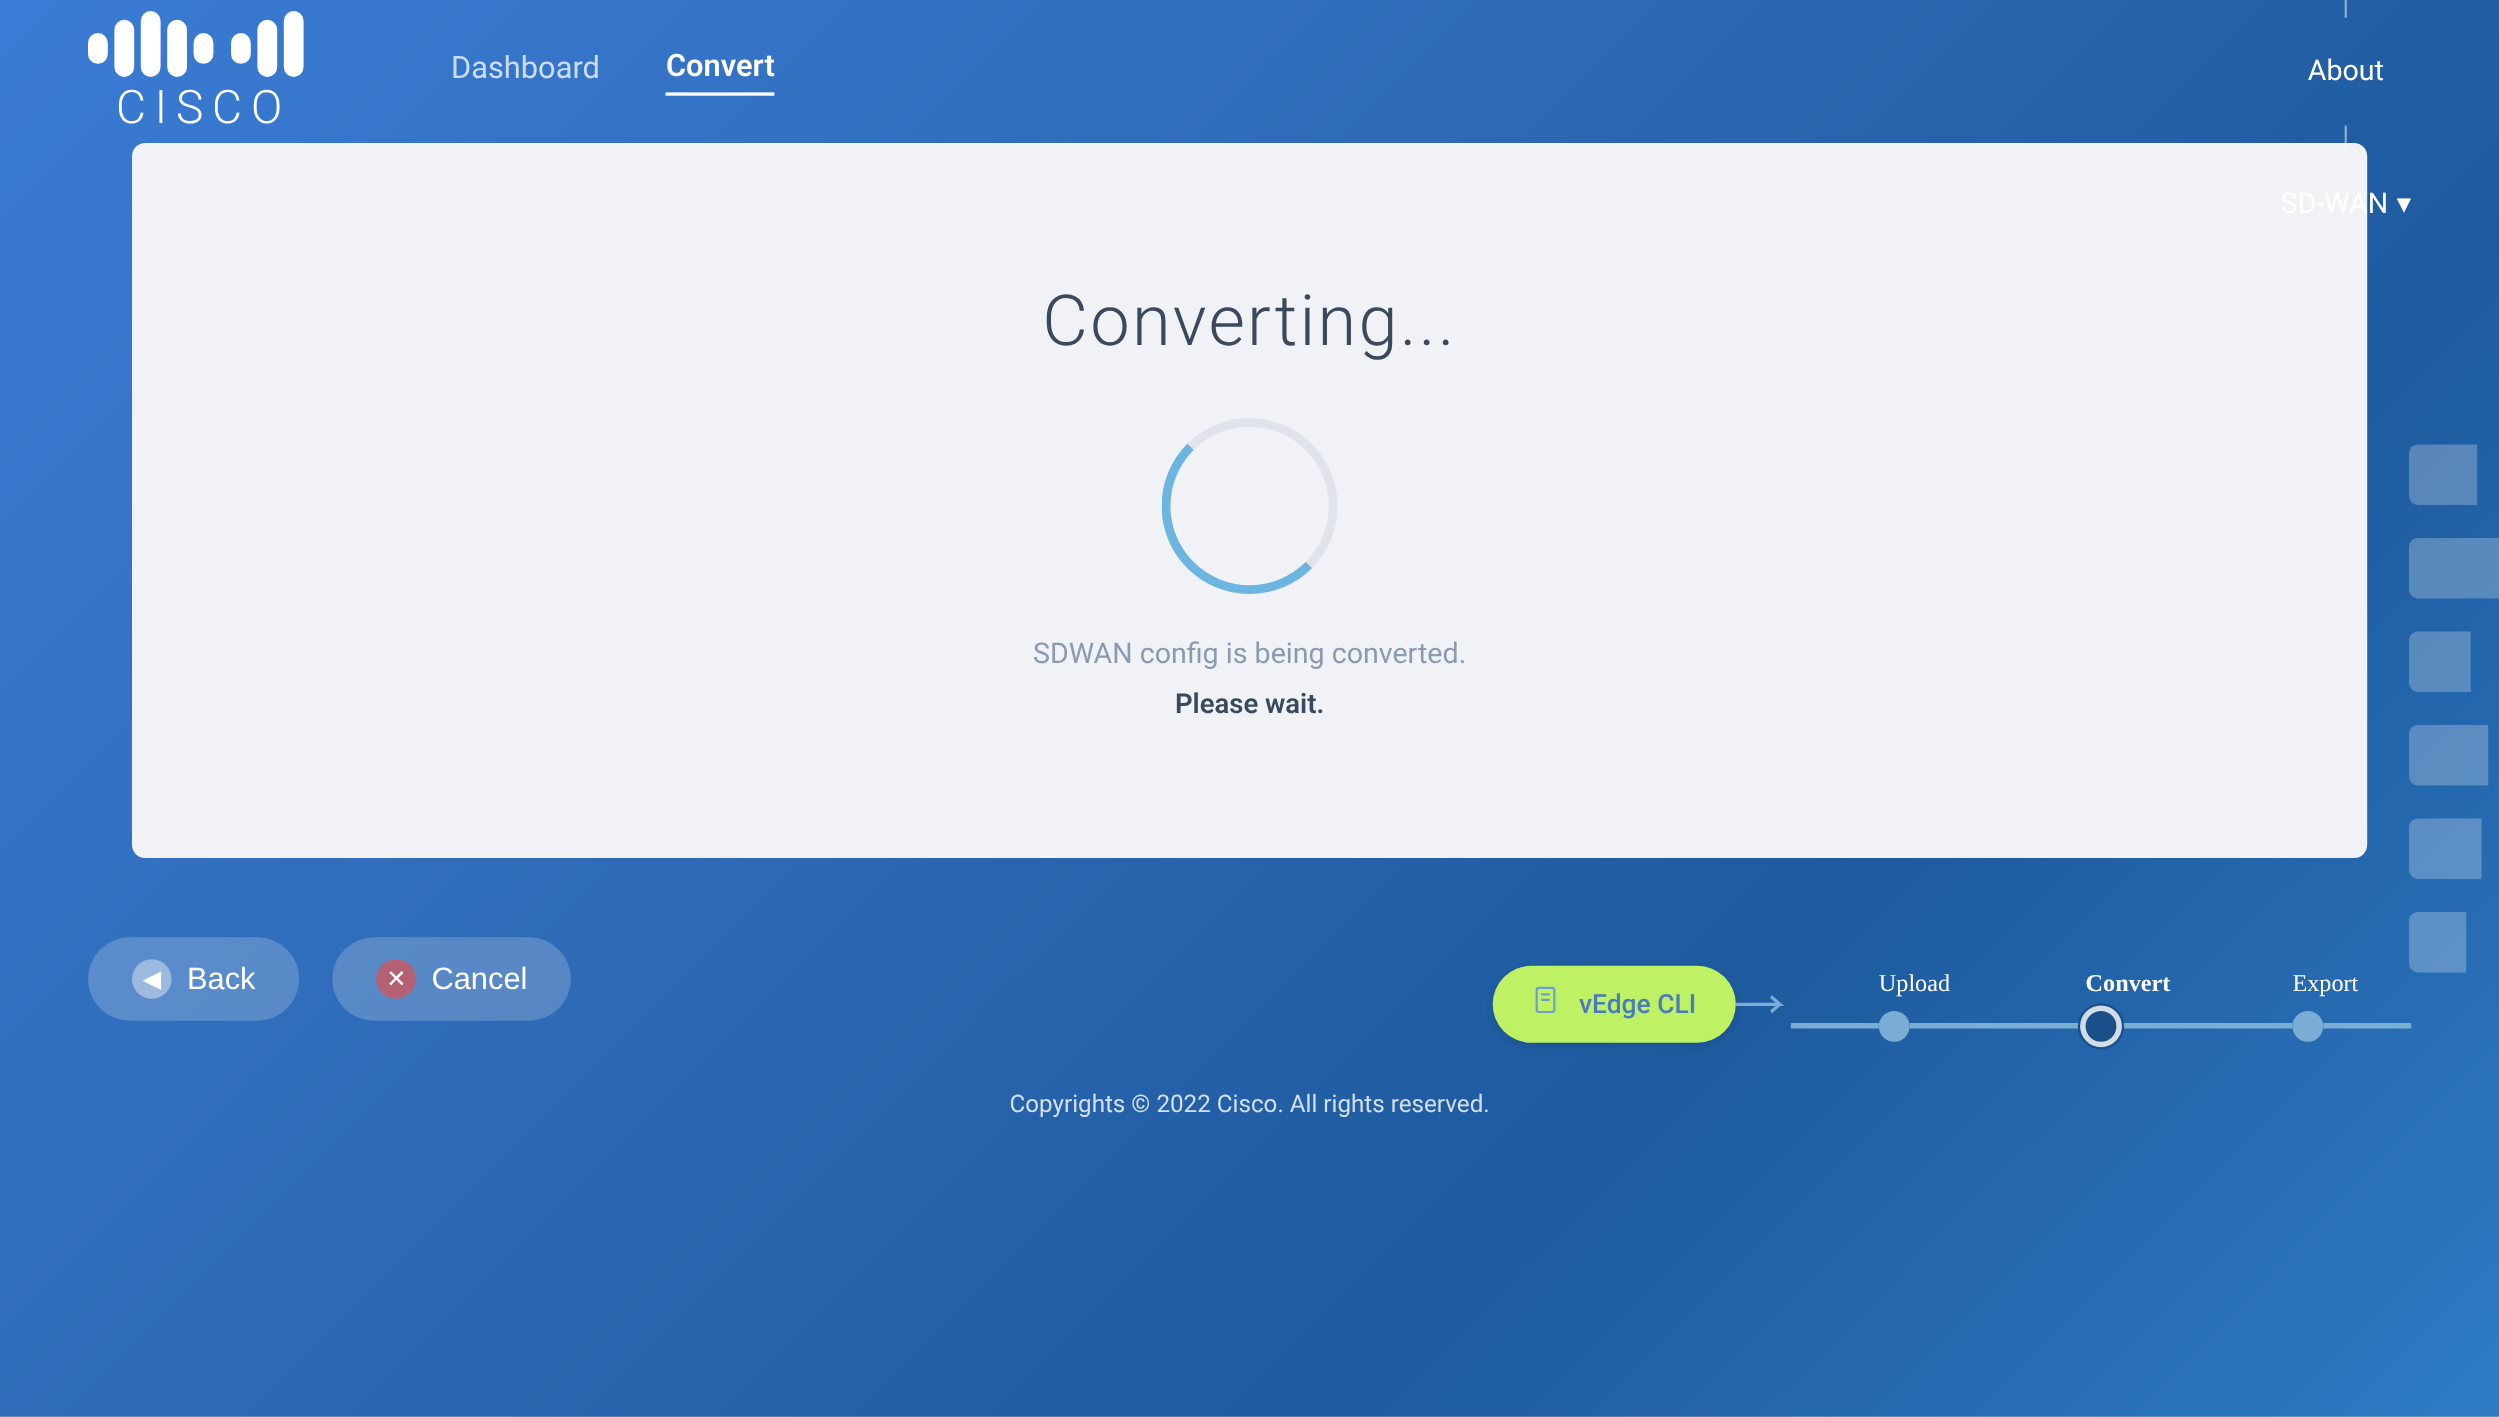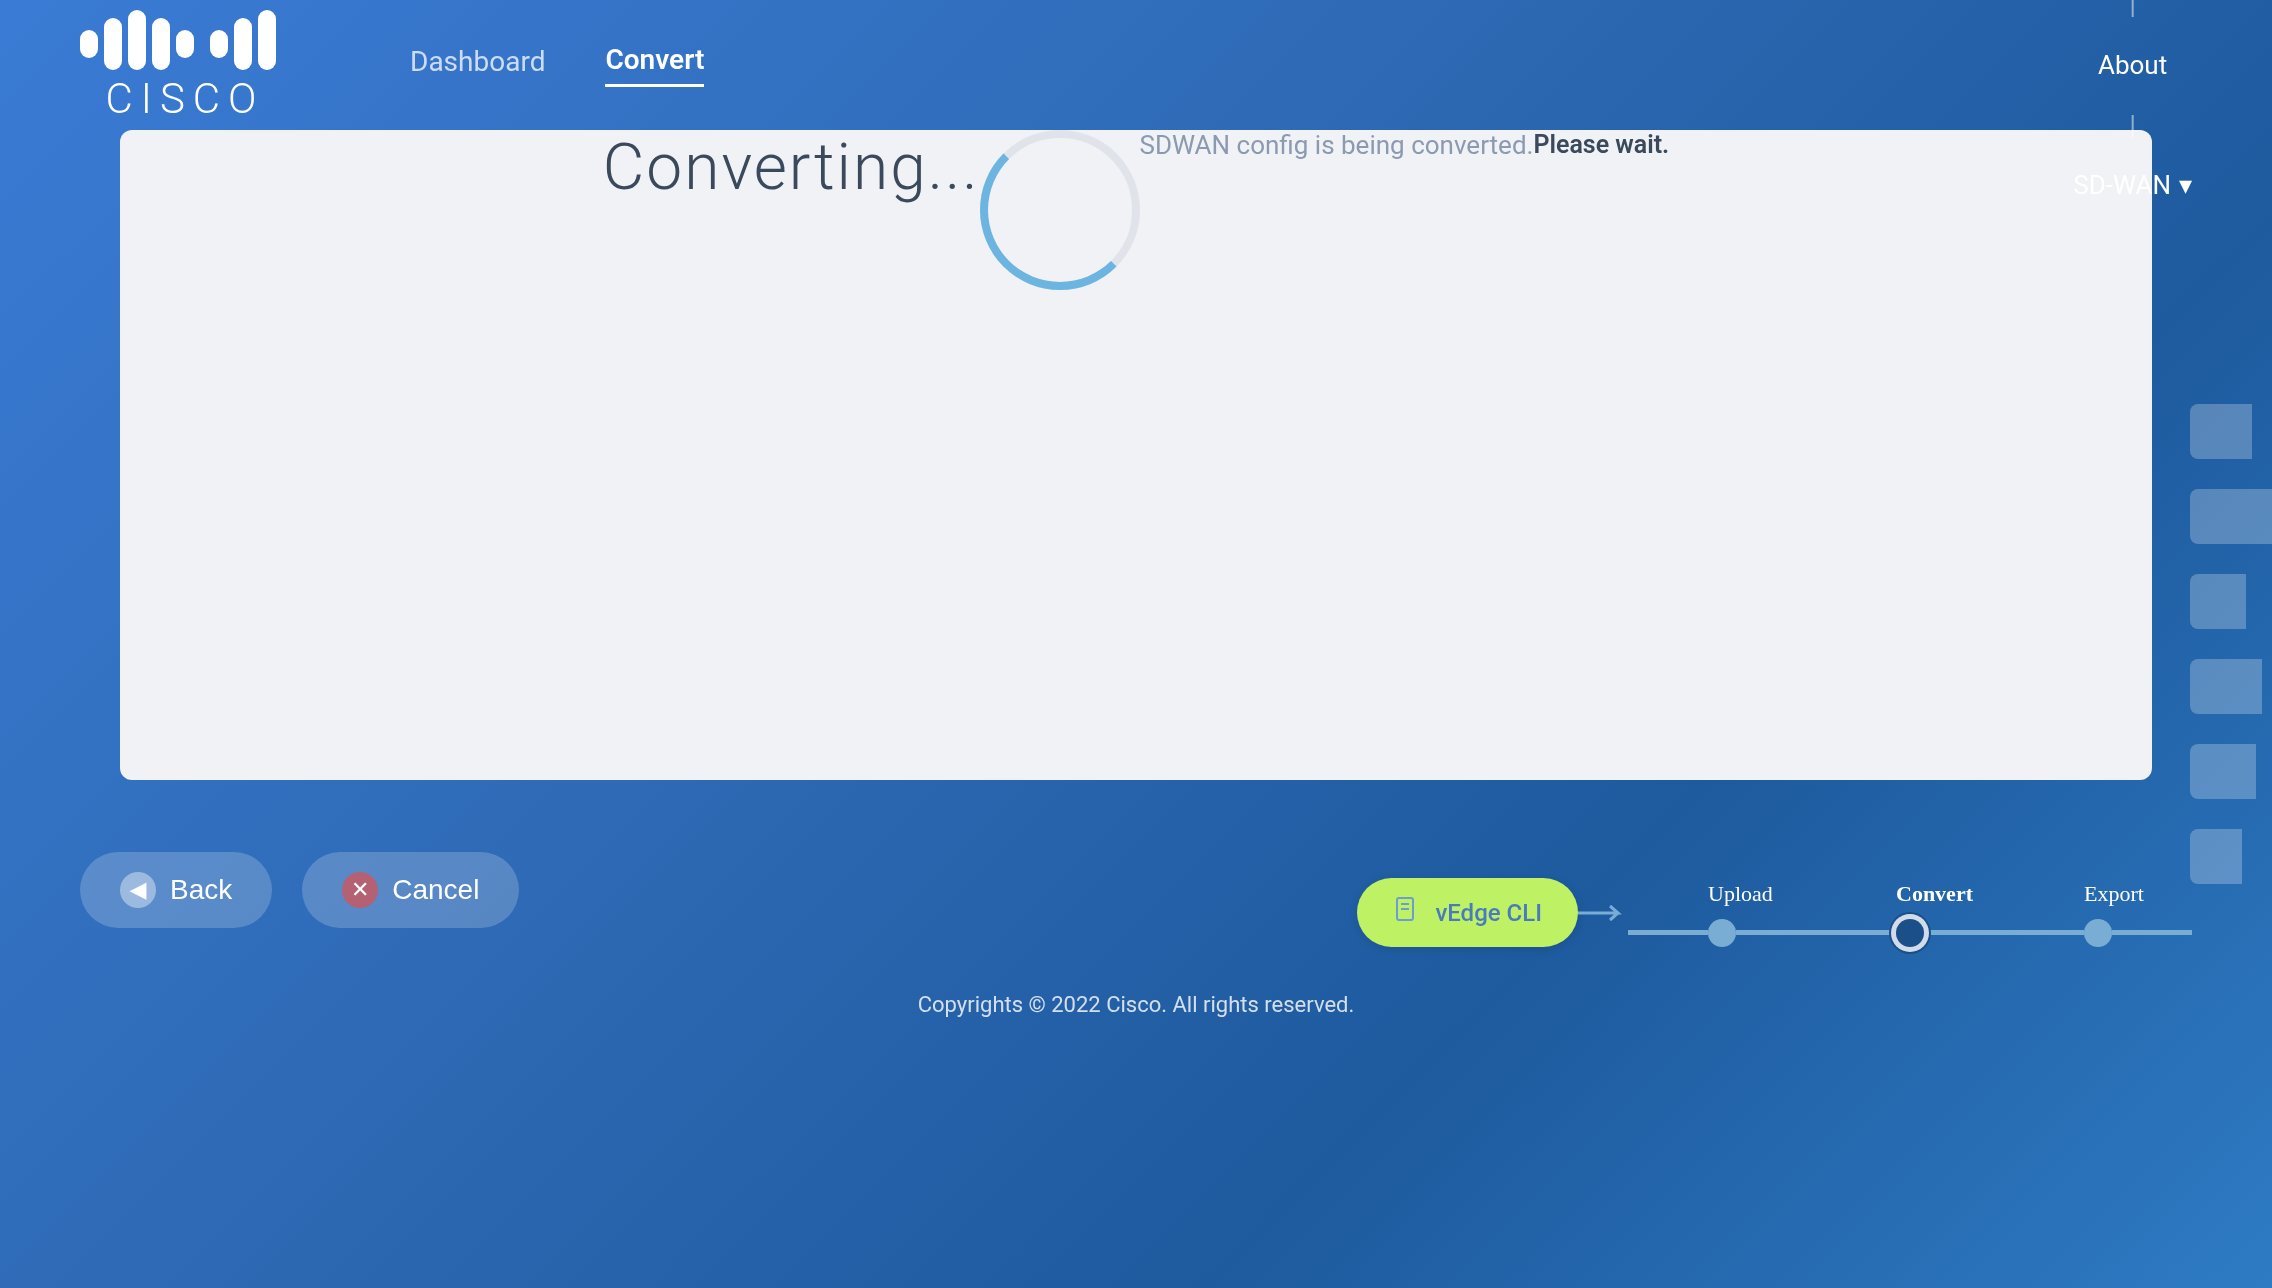--- a/index.html
+++ b/index.html
@@ -106,22 +106,22 @@
       border-radius: 8px 0 0 8px;
       height: 55px;
     }
 
     
     .main-card {
       margin: 0 120px;
       background: #f0f2f5;
       border-radius: 12px;
       display: flex;
-      flex-direction: row;
-      align-items: flex-start;
+      flex-direction: column;
+      align-items: center;
       justify-content: center;
       height: 650px;
       position: relative;
     }
 
     .converting-title {
       font-size: 64px;
       font-weight: 300;
       color: #3a4a5c;
       margin-bottom: 50px;

